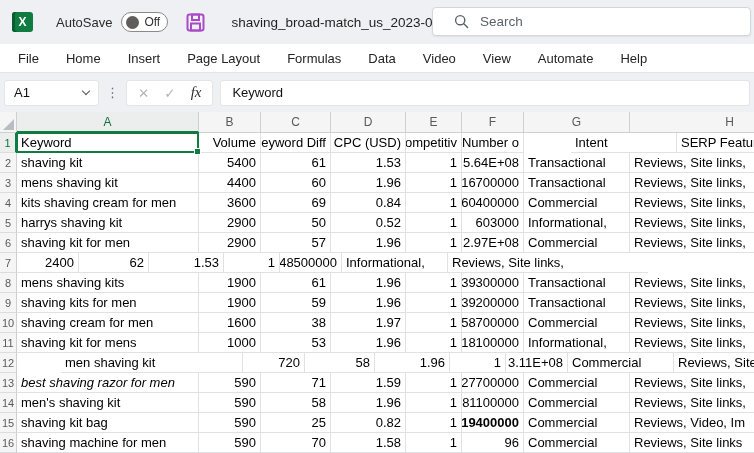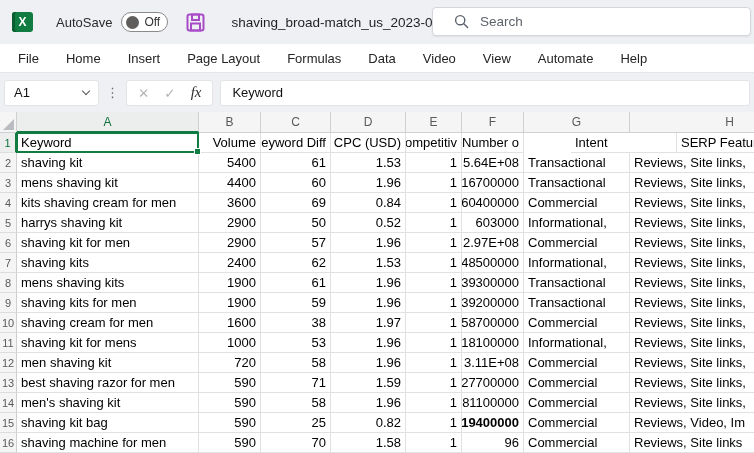--- a/index.html
+++ b/index.html
@@ -207,21 +207,20 @@
       <div class="cell right" style="width: 62px;">2900</div>
       <div class="cell right" style="width: 70px;">57</div>
       <div class="cell right" style="width: 75px;">1.96</div>
       <div class="cell right" style="width: 56px;">1</div>
       <div class="cell right" style="width: 62px;">2.97E+08</div>
       <div class="cell" style="width: 106px;">Commercial</div>
       <div class="cell lastcol" style="width: 200px;">Reviews, Site links,</div>
     </div>
     <div class="gridrow">
       <div class="rownum">7</div>
-      <div class="cell" style="width: 182px;">shaving kits</div>
       <div class="cell right" style="width: 62px;">2400</div>
       <div class="cell right" style="width: 70px;">62</div>
       <div class="cell right" style="width: 75px;">1.53</div>
       <div class="cell right" style="width: 56px;">1</div>
       <div class="cell right" style="width: 62px;">48500000</div>
       <div class="cell" style="width: 106px;">Informational,</div>
       <div class="cell lastcol" style="width: 200px;">Reviews, Site links,</div>
     </div>
     <div class="gridrow">
       <div class="rownum">8</div>
@@ -262,32 +261,32 @@
       <div class="cell right" style="width: 62px;">1000</div>
       <div class="cell right" style="width: 70px;">53</div>
       <div class="cell right" style="width: 75px;">1.96</div>
       <div class="cell right" style="width: 56px;">1</div>
       <div class="cell right" style="width: 62px;">18100000</div>
       <div class="cell" style="width: 106px;">Informational,</div>
       <div class="cell lastcol" style="width: 200px;">Reviews, Site links,</div>
     </div>
     <div class="gridrow">
       <div class="rownum">12</div>
-      <div class="cell" style="width: 182px;">men shaving kit</div>
+      <div class="cell" style="width: 182px; margin-left: 44px;">men shaving kit</div>
       <div class="cell right" style="width: 62px;">720</div>
       <div class="cell right" style="width: 70px;">58</div>
       <div class="cell right" style="width: 75px;">1.96</div>
       <div class="cell right" style="width: 56px;">1</div>
       <div class="cell right" style="width: 62px;">3.11E+08</div>
       <div class="cell" style="width: 106px;">Commercial</div>
       <div class="cell lastcol" style="width: 200px;">Reviews, Site links,</div>
     </div>
     <div class="gridrow">
       <div class="rownum">13</div>
-      <div class="cell" style="width: 182px;">best shaving razor for men</div>
+      <div class="cell" style="width: 182px; font-style: italic;">best shaving razor for men</div>
       <div class="cell right" style="width: 62px;">590</div>
       <div class="cell right" style="width: 70px; text-align: center;">71</div>
       <div class="cell right" style="width: 75px;">1.59</div>
       <div class="cell right" style="width: 56px;">1</div>
       <div class="cell right" style="width: 62px;">27700000</div>
       <div class="cell" style="width: 106px;">Commercial</div>
       <div class="cell lastcol" style="width: 200px;">Reviews, Site links,</div>
     </div>
     <div class="gridrow">
       <div class="rownum">14</div>

